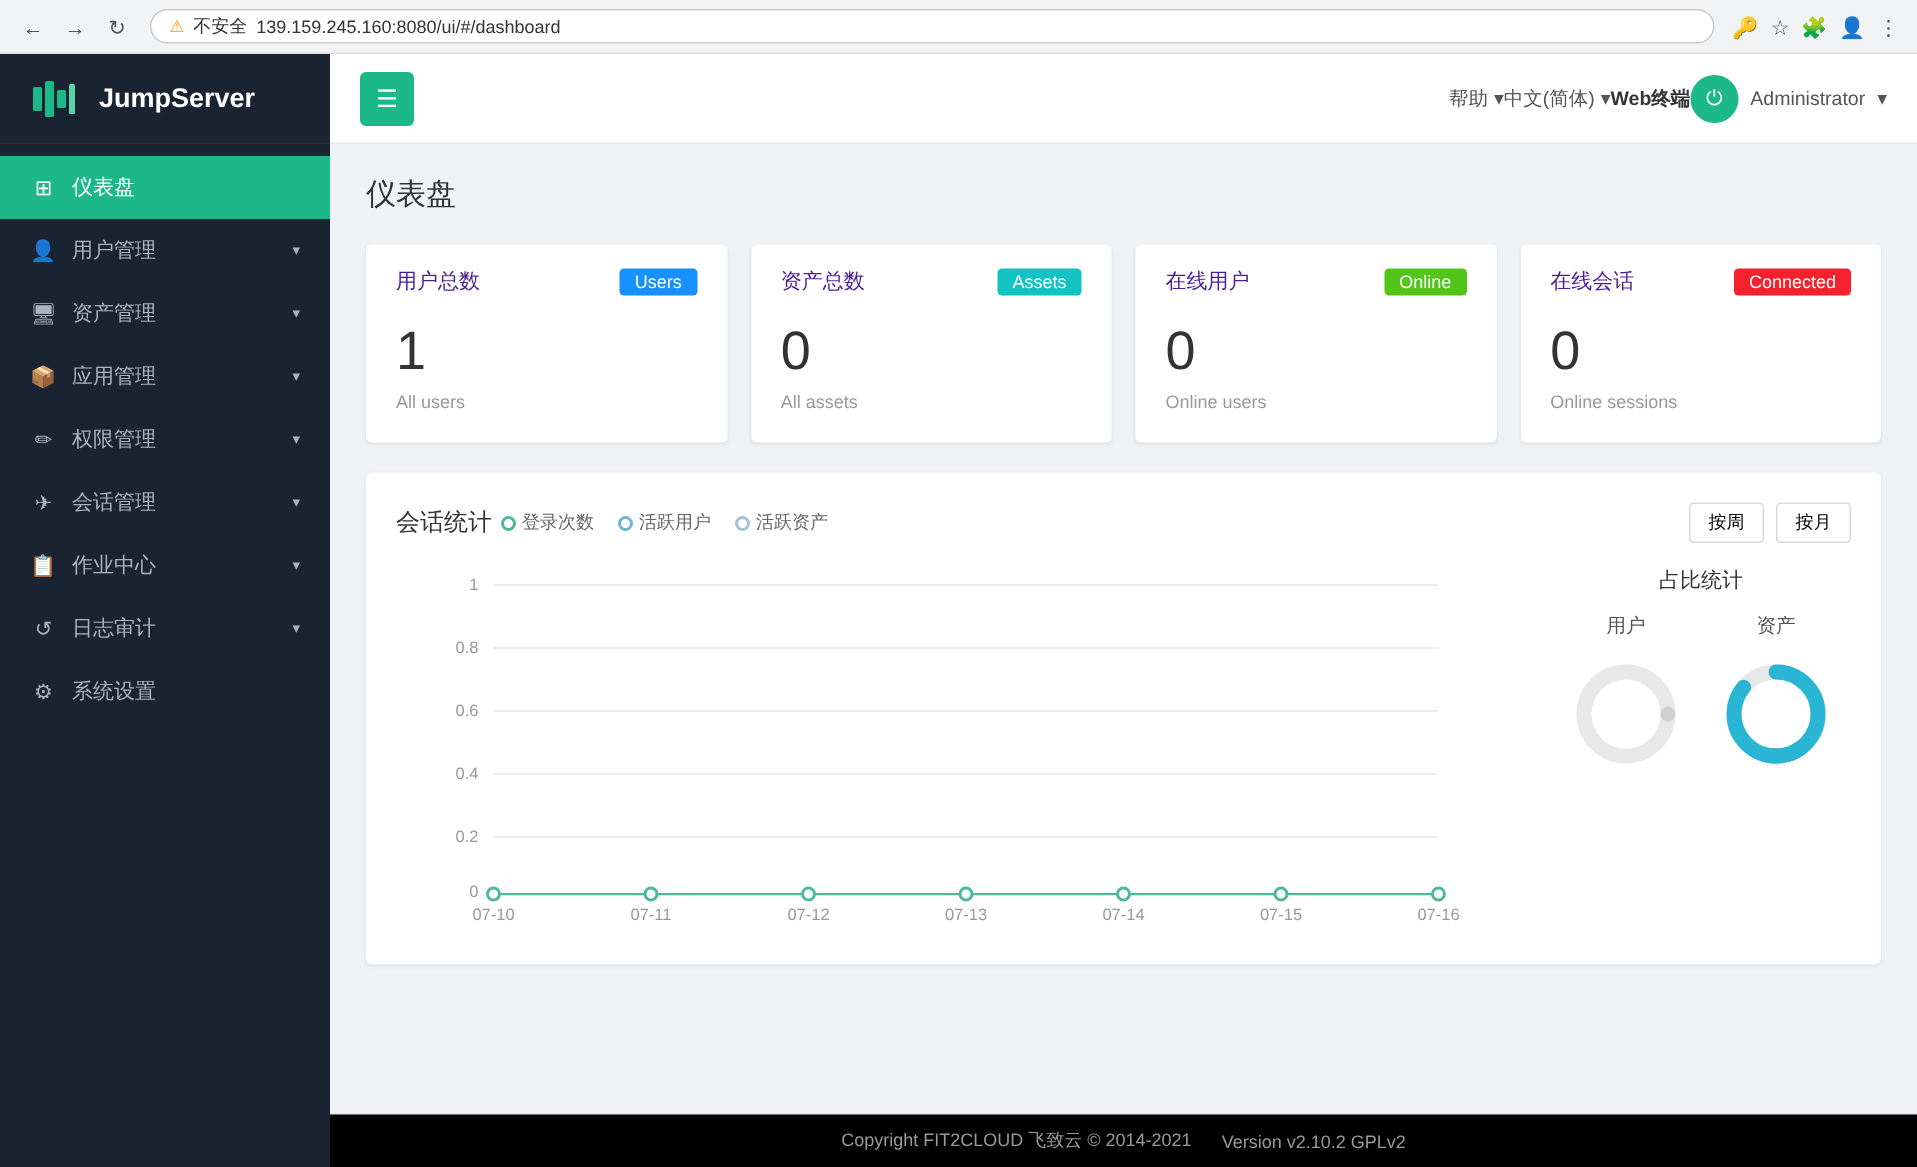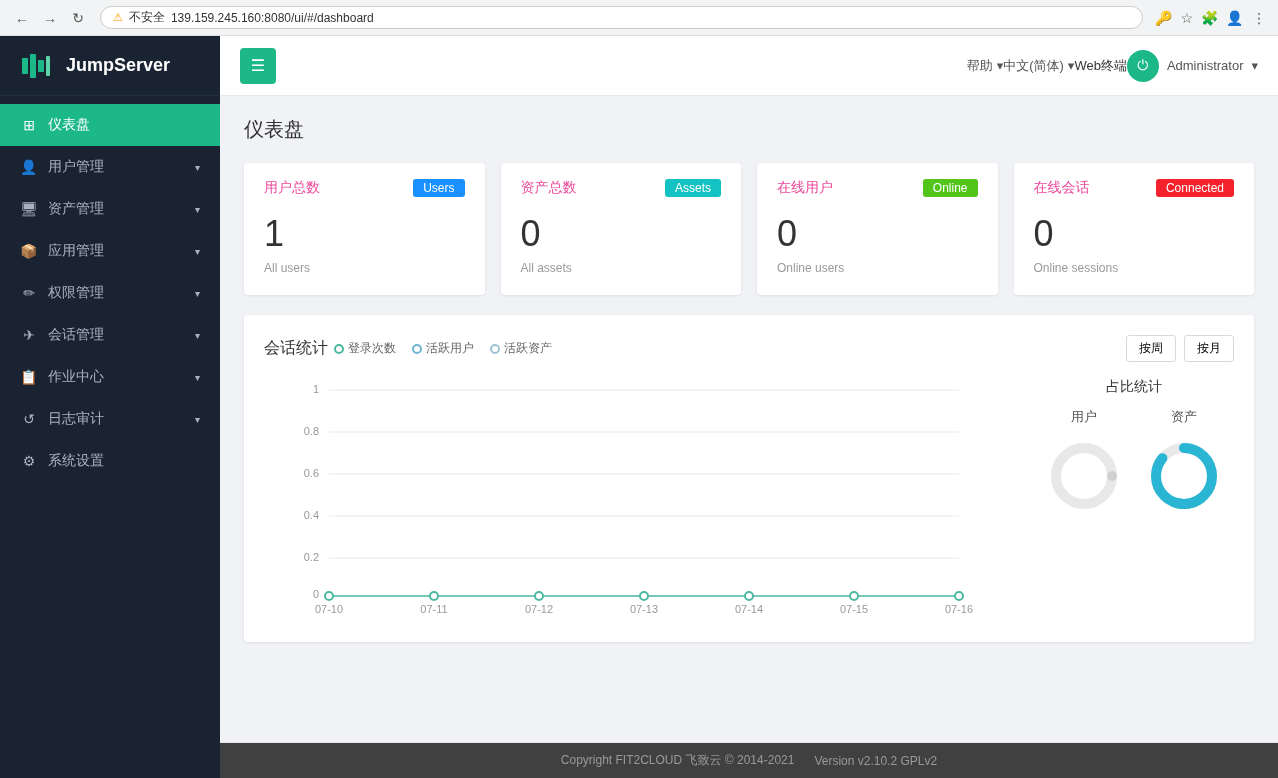--- a/index.html
+++ b/index.html
@@ -81,21 +81,21 @@
       display: flex; align-items: center; justify-content: center;
     }
     .topbar-right {
       margin-left: auto;
       display: flex;
       align-items: center;
       font-size: 13px;
       color: #555;
     }
     .topbar-link { cursor: pointer; display: flex; align-items: center; gap: 4px; }
-    .web-terminal { cursor: pointer; color: #333; font-weight: 400; }
+    .web-terminal { cursor: pointer; color: #333; font-weight: 700; }
     .admin-btn {
       display: flex; align-items: center; gap: 8px; cursor: pointer;
     }
     .admin-avatar {
       width: 32px; height: 32px; border-radius: 50%;
       background: #1db887;
       display: flex; align-items: center; justify-content: center;
       color: #fff; font-size: 14px;
     }
 
@@ -125,21 +125,21 @@
       border-radius: 4px;
       padding: 16px 20px 20px;
       box-shadow: 0 1px 3px rgba(0,0,0,0.08);
     }
     .stat-card-header {
       display: flex;
       justify-content: space-between;
       align-items: center;
       margin-bottom: 16px;
     }
-    .stat-card-label { font-size: 14px; color: #ec4899; }
+    .stat-card-label { font-size: 14px; color: #4c1d95; }
     .stat-badge {
       padding: 2px 10px;
       border-radius: 3px;
       color: #fff;
       font-size: 12px;
       font-weight: 500;
     }
     .badge-users { background: #1890ff; }
     .badge-assets { background: #13c2c2; }
     .badge-online { background: #52c41a; }
@@ -185,21 +185,21 @@
 
     
     .chart-svg { width: 100%; height: 240px; }
 
     
     .donut-row { display: flex; justify-content: space-around; align-items: center; margin-top: 10px; }
     .donut-wrap { display: flex; flex-direction: column; align-items: center; }
 
     
     .footer {
-      background: #404040;
+      background: #000000;
       border-top: 1px solid #e8e8e8;
       height: 36px;
       display: flex;
       align-items: center;
       justify-content: center;
       font-size: 12px;
       color: #999;
       flex-shrink: 0;
     }
   </style>

